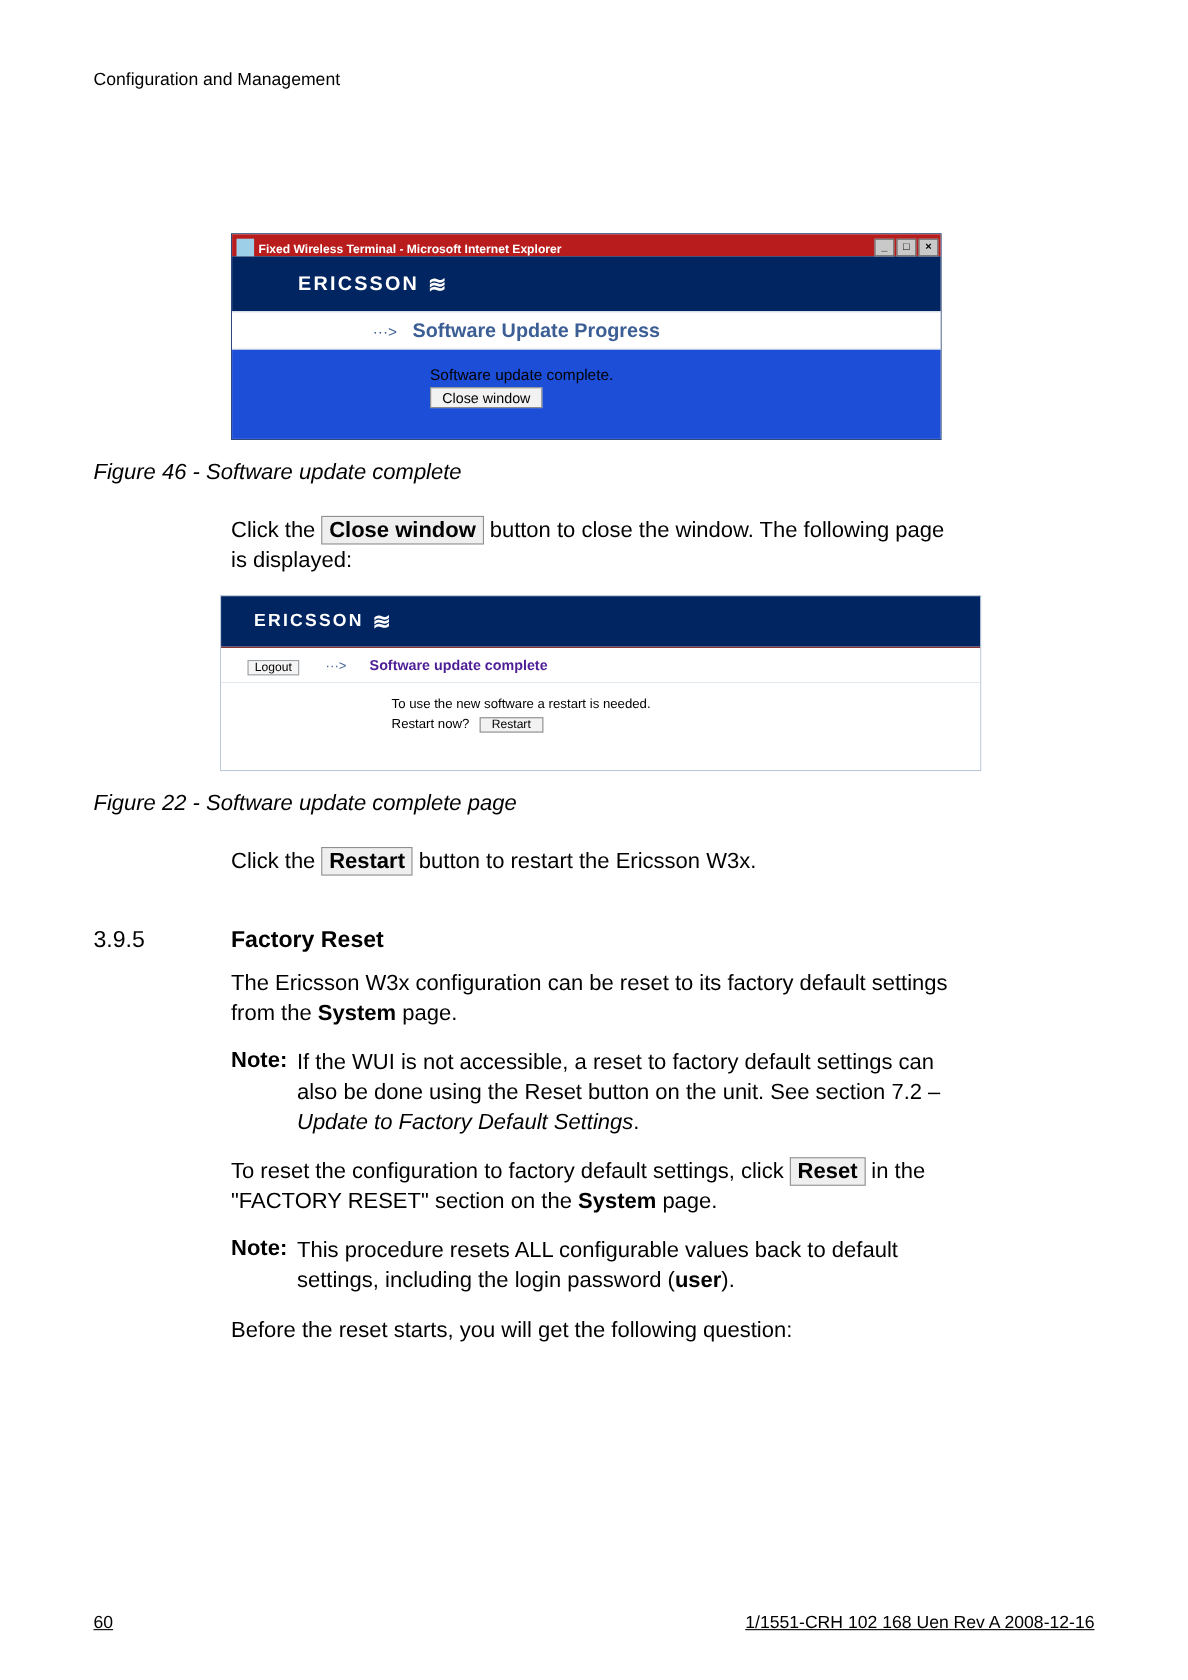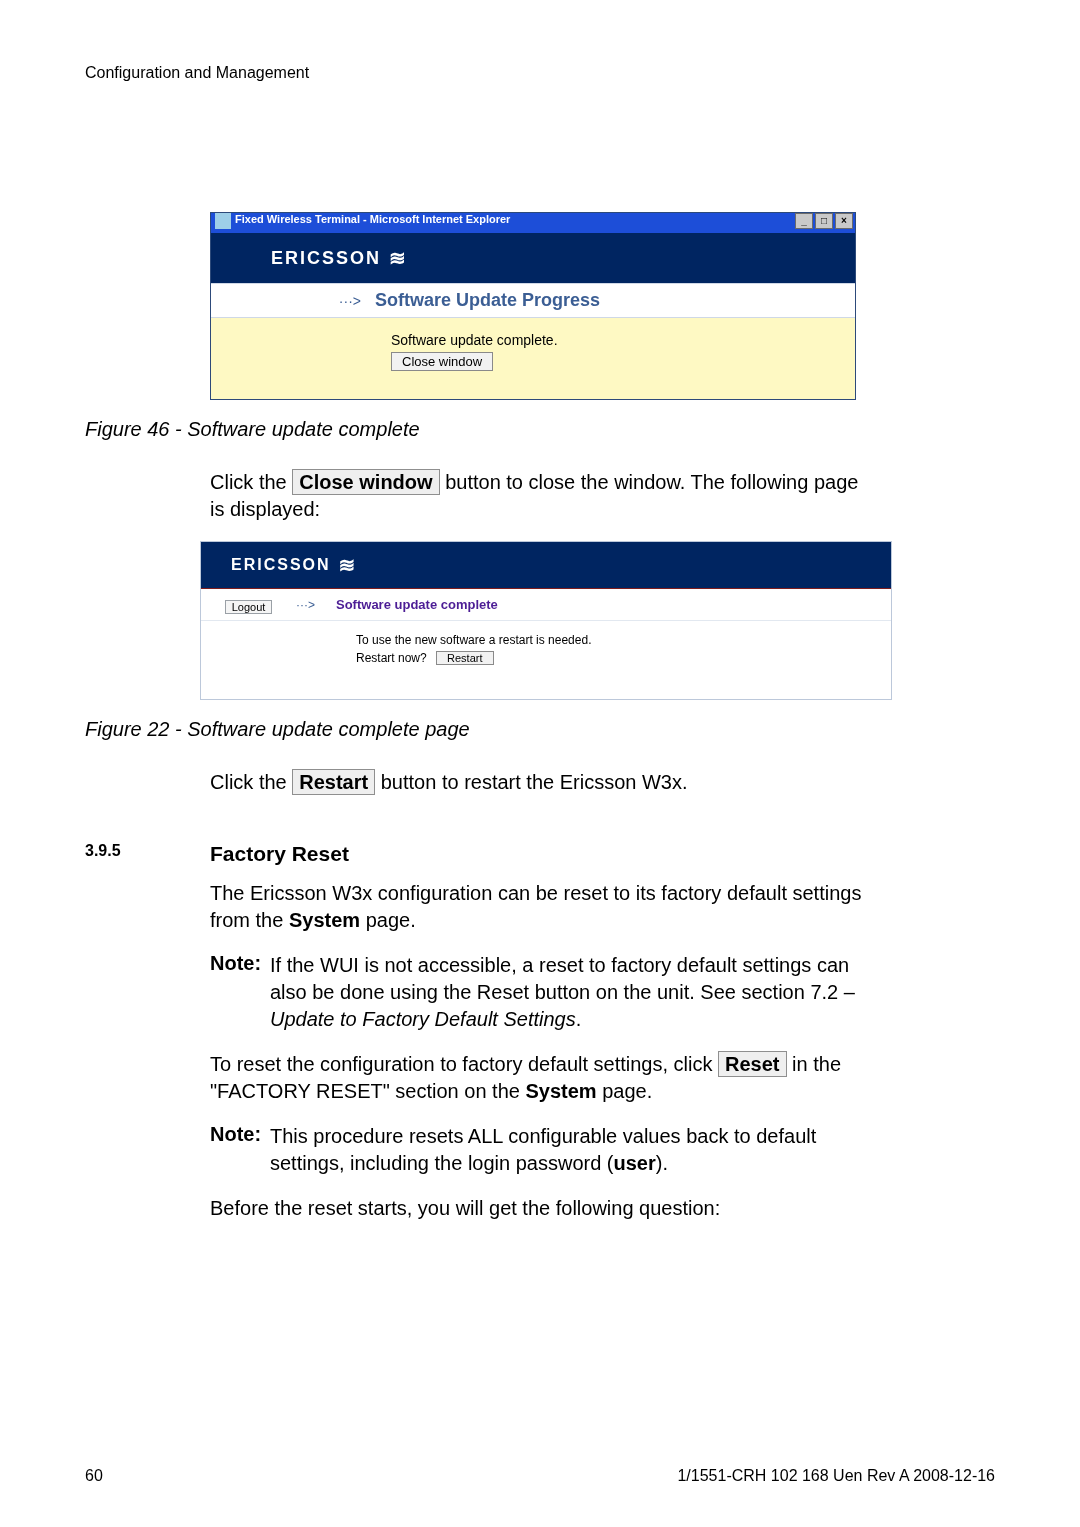--- a/index.html
+++ b/index.html
@@ -23,24 +23,24 @@
   .figure-block {
     margin-top: 130px;
   }
   .ie-window {
     margin: 0 0 0 125px;
     width: 644px;
     border: 1px solid #2d4a7a;
     background: #fff;
   }
   .ie-titlebar {
-    background: #1d4ed8;
+    background: #b91c1c;
     color: #fff;
     display: flex;
-    align-items: flex-start;
+    align-items: flex-end;
     height: 20px;
     font-size: 11px;
     font-weight: bold;
   }
   .ie-titlebar .ie-appicon {
     width: 16px; height:16px; margin: 0 4px; background:#9ecfe8;
     display:inline-block;
   }
   .ie-titlebar .ie-title { flex:1; }
   .ie-titlebar .winbtn {
@@ -83,21 +83,21 @@
     padding-right:14px;
     color:#3b5e94;
     font-size:14px;
   }
   .content-strip .heading {
     color:#3b5e94;
     font-weight:bold;
     font-size:18px;
   }
   .content-body {
-    background:#fef9c3;
+    background:#1d4ed8;
     padding:14px 0 28px 180px;
     font-size:14px;
     color:#000;
   }
   .small-btn {
     border:1px solid #8a8a8a;
     background:#f2f2f2;
     font-size:13px;
     padding:1px 10px;
     display:inline-block;
@@ -169,36 +169,37 @@
   .small-btn2 {
     border:1px solid #8a8a8a;
     background:#f2f2f2;
     font-size:11px;
     padding:0 10px;
     display:inline-block;
     margin-left:6px;
   }
 
   .sect-row { display:flex; margin-top:46px; }
-  .sect-num { width:125px; font-weight:bold; font-size:16px; }
+  .sect-num { width:125px; font-weight:normal; font-size:21px; }
   .sect-title { font-weight:bold; font-size:21px; }
 
   .note-row { display:flex; margin-bottom:18px; }
   .note-label { width:60px; font-weight:bold; }
   .note-text { flex:1; line-height:1.35; }
   .italic { font-style: italic; }
 
   .footer {
     position:absolute;
     bottom:42px;
     left:85px;
     right:85px;
     display:flex;
     justify-content:space-between;
     font-size:16px;
+    text-decoration:underline;
   }
 </style>
 </head>
 <body>
 
 <div class="page">
   <div class="running-head">Configuration and Management</div>
 
   <div class="figure-block">
     <div class="ie-window">

